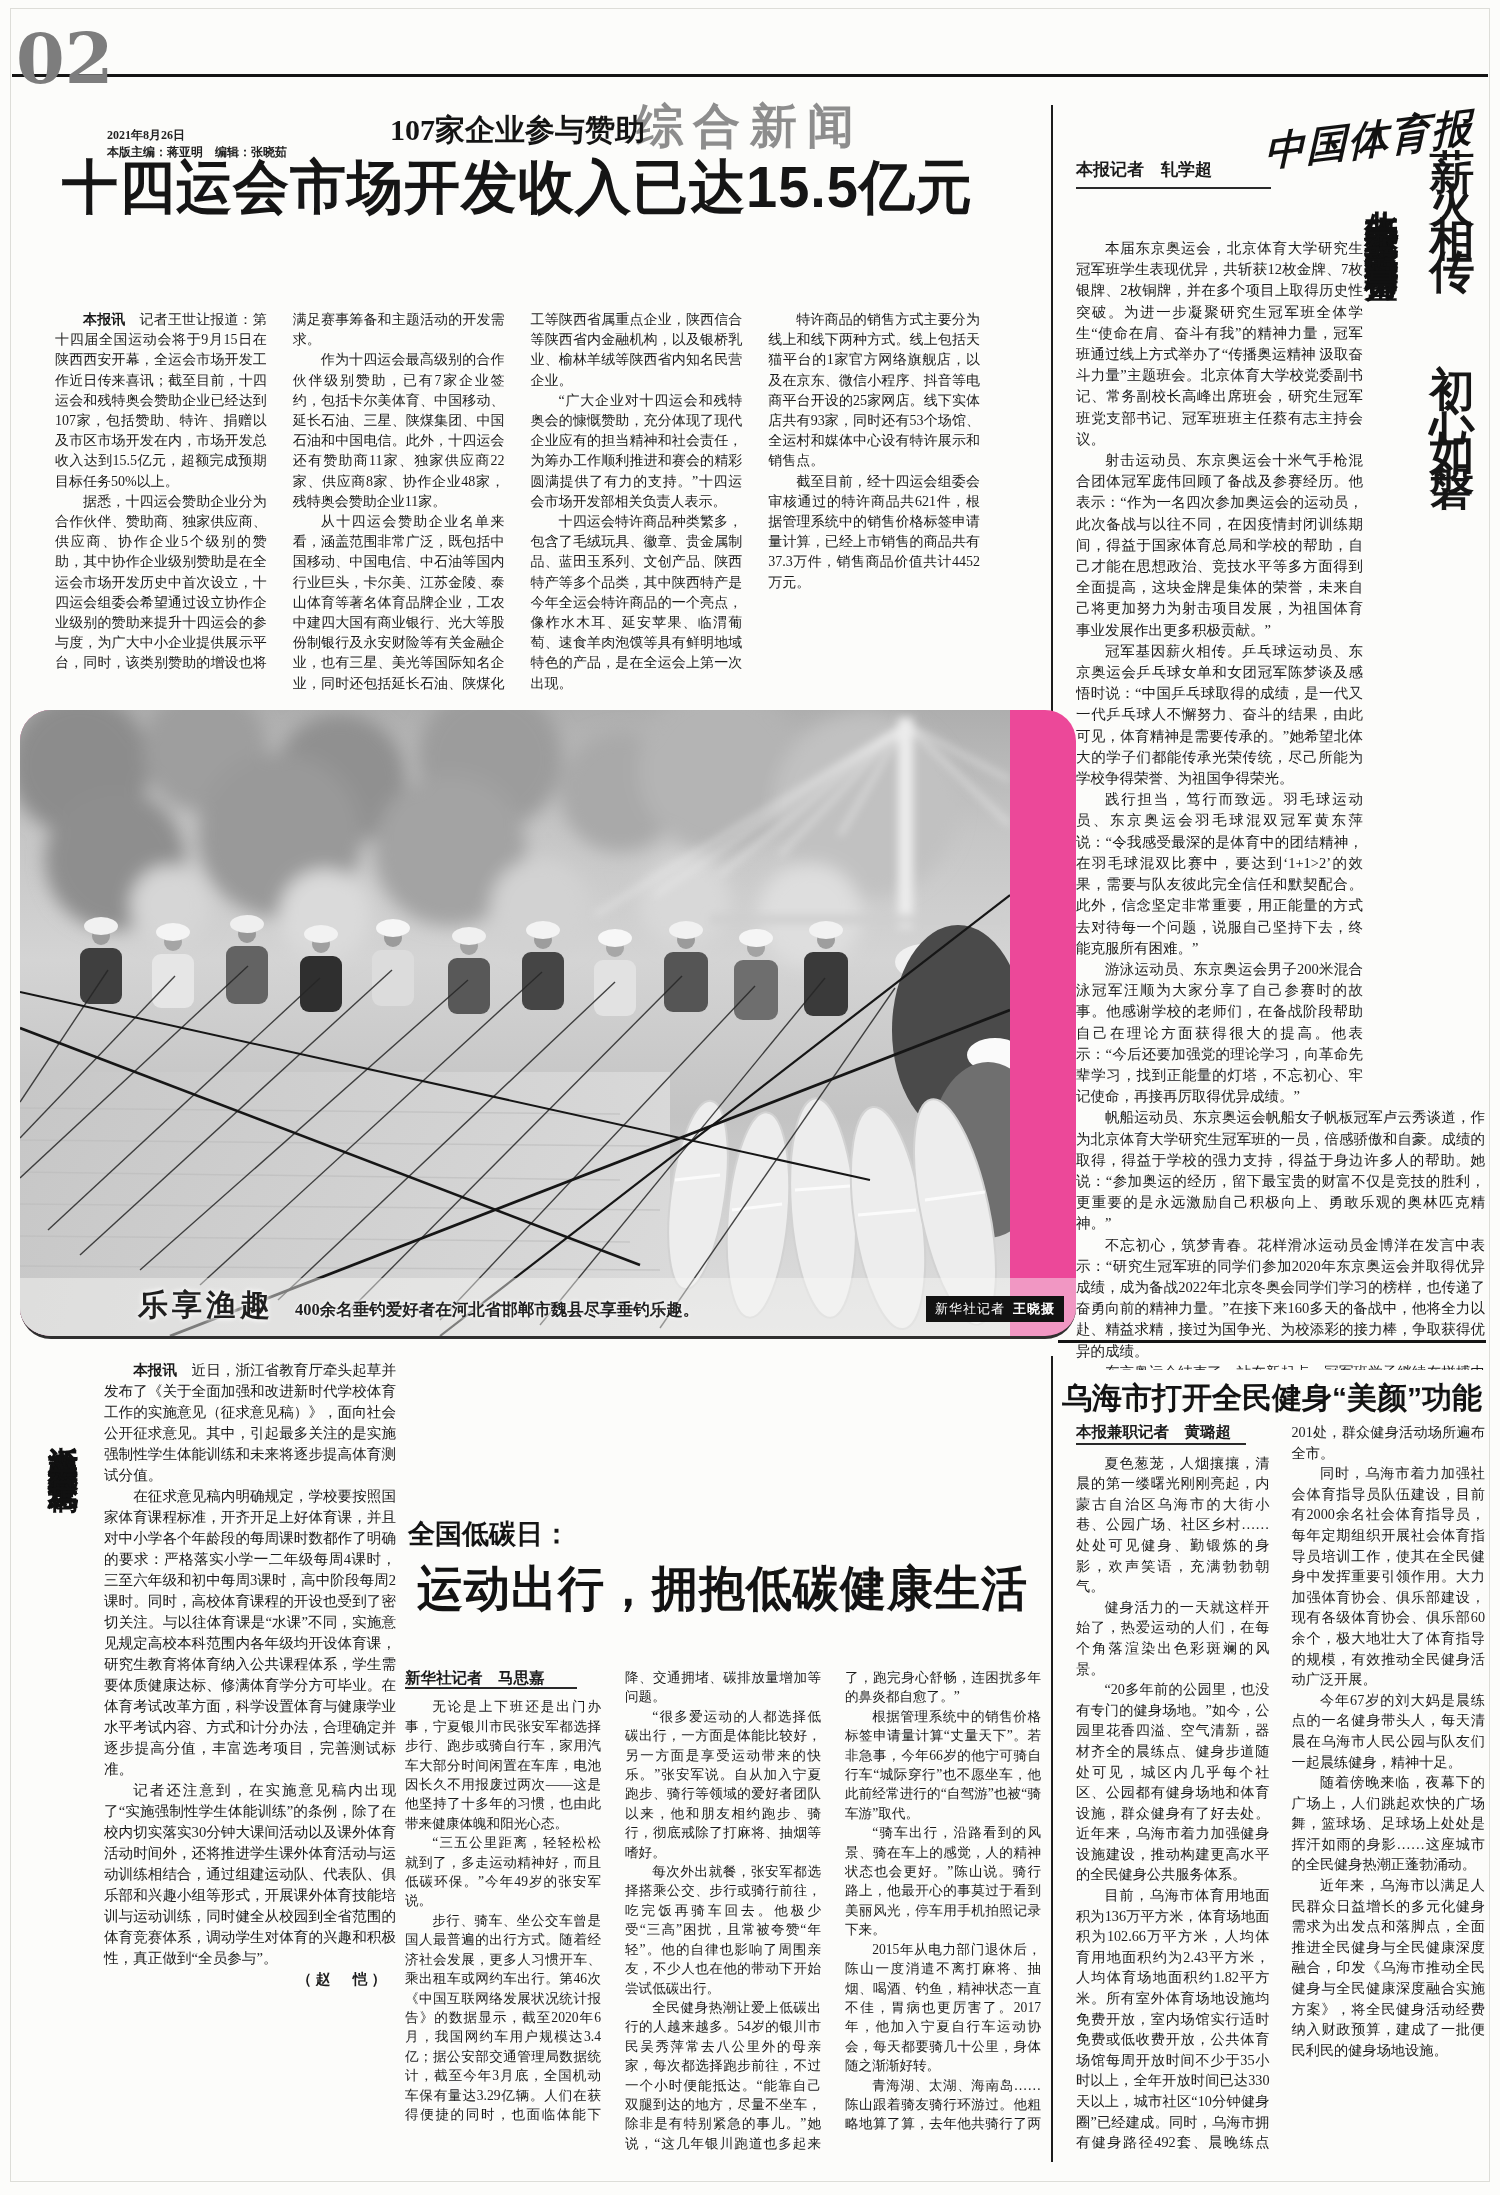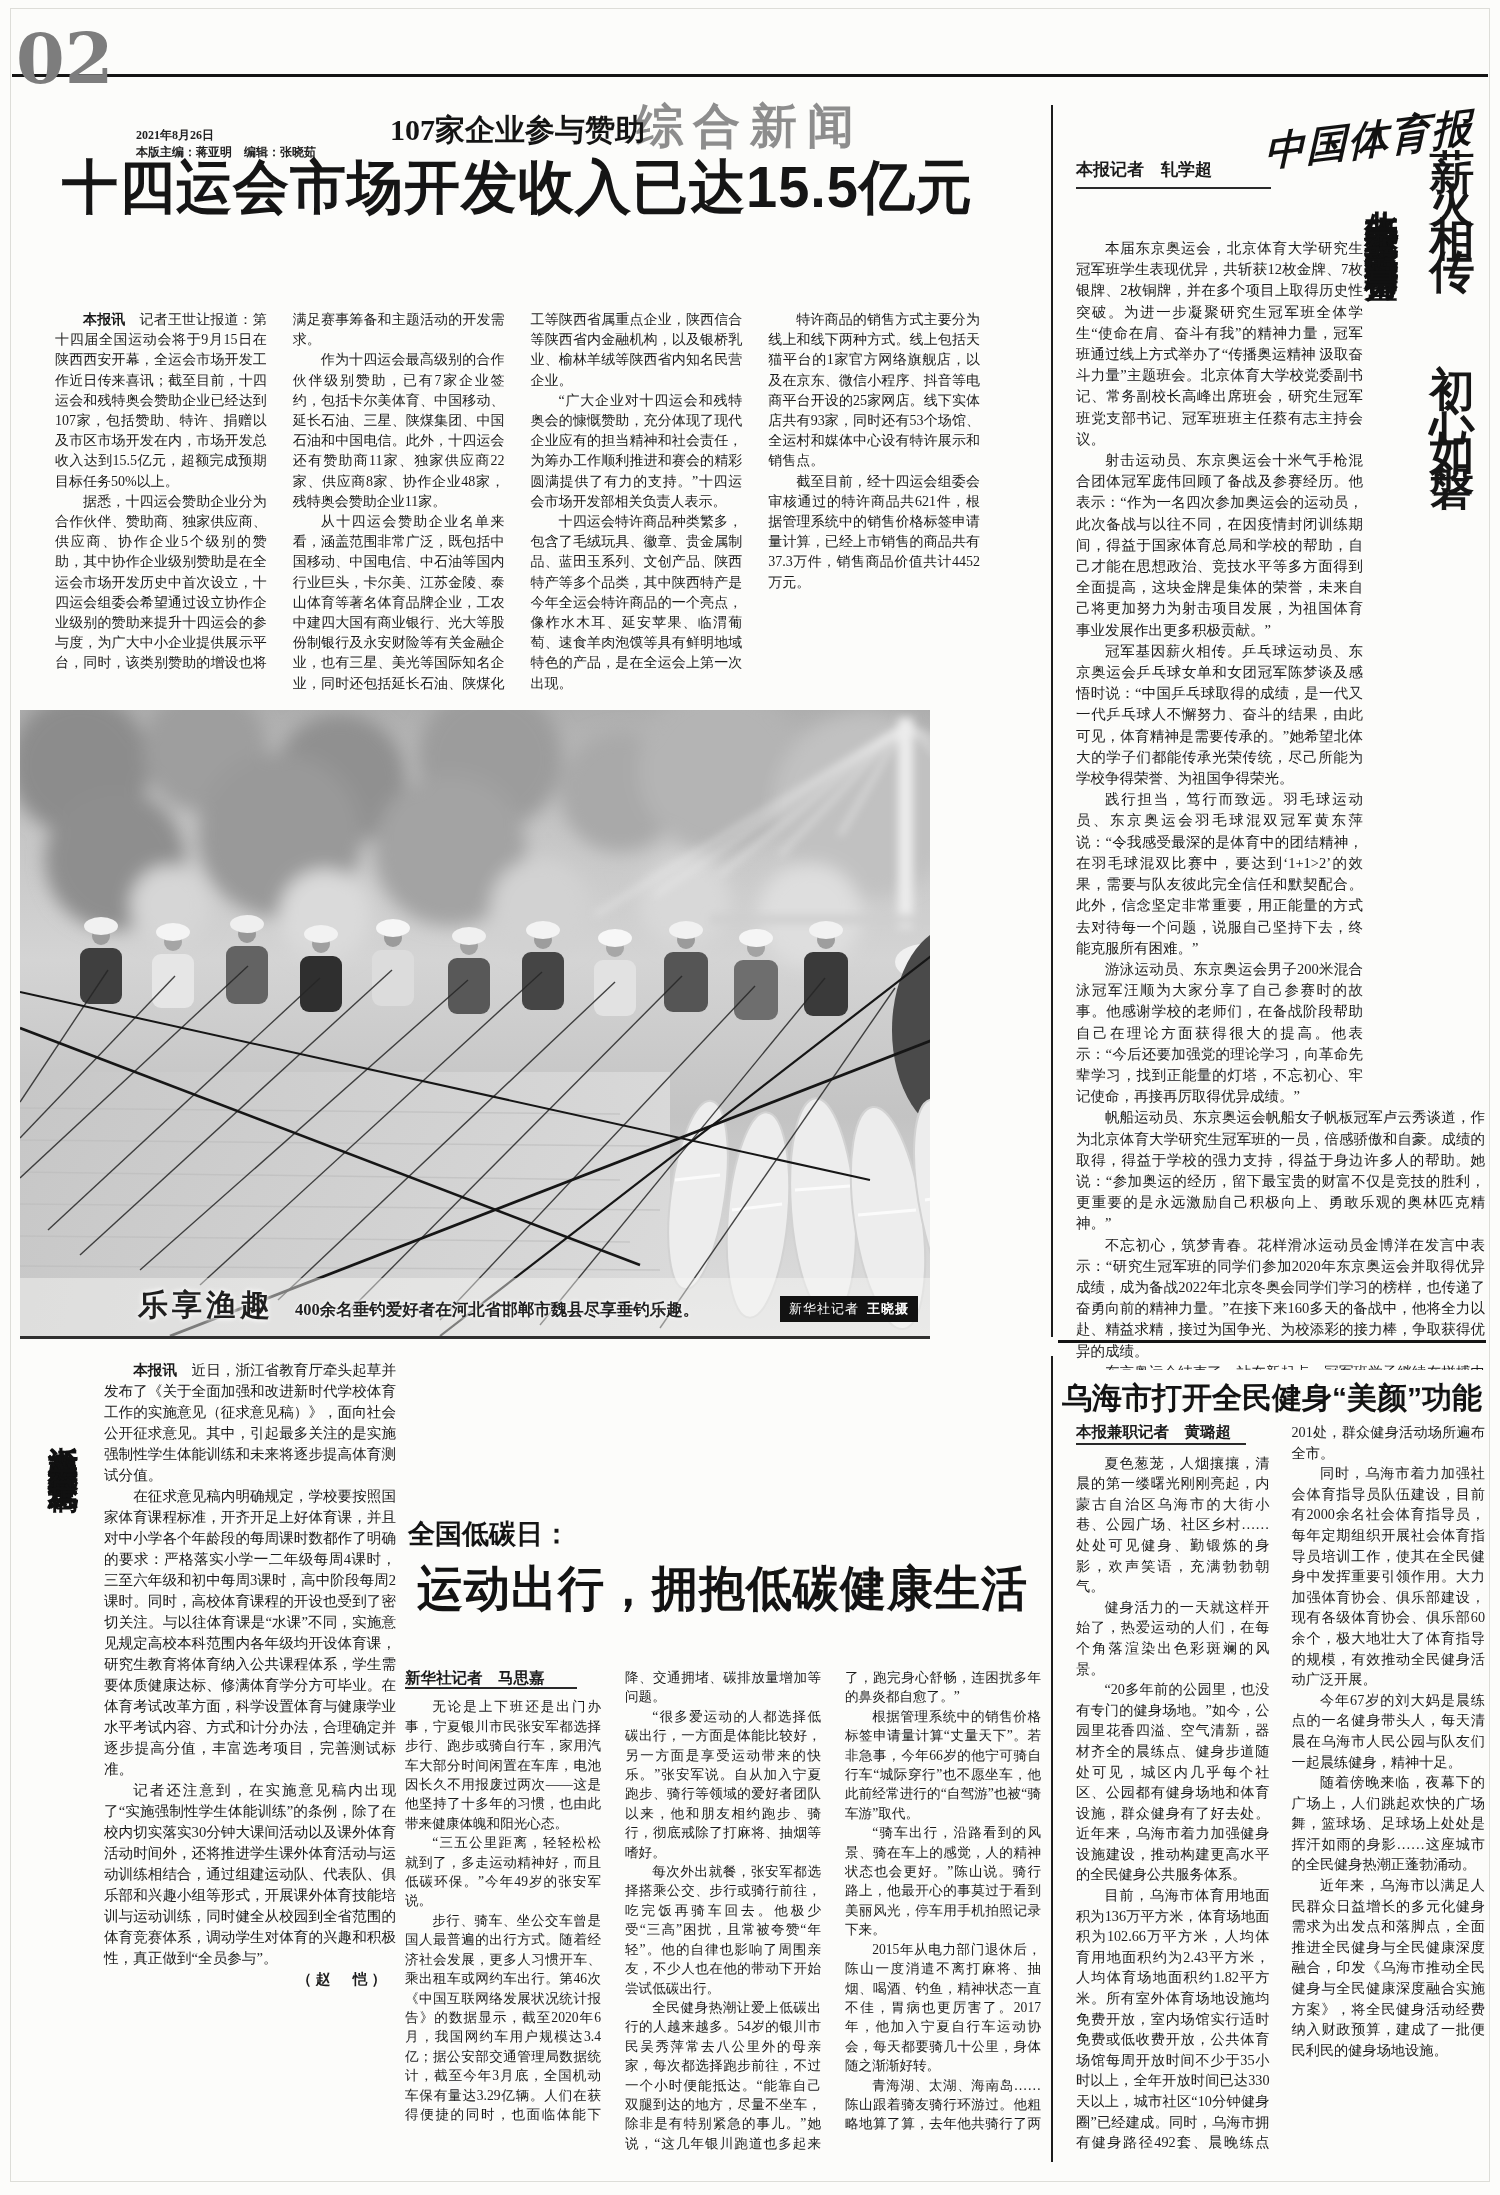--- a/index.html
+++ b/index.html
@@ -3,21 +3,21 @@
 <meta charset="utf-8">
 <style>
   html,body{margin:0;padding:0;background:#e8e8e6;}
   .page{position:relative;width:1500px;height:2195px;background:#fcfcfa;overflow:hidden;
         font-family:"Liberation Serif","DejaVu Serif",serif;color:#1b1b1b;}
   .page-frame{position:absolute;left:10px;top:8px;width:1478px;height:2172px;border:1px solid #ddddd8;pointer-events:none;}
   .abs{position:absolute;}
   
   .top-rule{left:12px;top:74px;width:1476px;height:3px;background:#141414;}
   .page-number{left:16px;top:24px;font-family:"DejaVu Serif",serif;font-size:70px;font-weight:700;color:#7d7d7d;line-height:1;}
-  .dateline{left:107px;top:127px;font-size:12px;font-weight:700;color:#222;line-height:17px;margin-left:29px;}
+  .dateline{left:107px;top:127px;font-size:12px;font-weight:700;color:#222;line-height:17px;}
   .section-title{left:0;top:95px;width:1500px;text-align:center;font-size:47px;font-weight:700;color:#8d8d8d;letter-spacing:10px;}
   .masthead{right:26px;top:112px;font-size:40px;font-weight:900;font-style:italic;color:#121212;
             transform:rotate(-7deg) skewX(-6deg);letter-spacing:2px;}
   
   .para{margin:0;text-indent:2em;text-align:justify;}
   .byline{font-weight:700;border-bottom:2px solid #2a2a2a;margin-bottom:8px;text-indent:0;width:88%;}
   b{font-weight:700;}
   
   .s1-kicker{left:55px;top:110px;width:925px;text-align:center;font-size:30px;font-weight:900;color:#141414;}
   .s1-headline{left:30px;top:150px;width:975px;text-align:center;font-family:"Liberation Sans","DejaVu Sans",sans-serif;
@@ -30,21 +30,21 @@
   .s5-toprule{left:1058px;top:1340px;width:428px;height:3px;background:#141414;}
   
   .s2-byline{left:1076px;top:158px;font-size:17px;font-weight:700;border-bottom:2px solid #2a2a2a;padding-bottom:6px;width:195px;font-family:Liberation Serif, serif;}
   .s2-body{left:1076px;top:200px;width:409px;height:1132px;overflow:hidden;font-size:14.5px;line-height:21.2px;margin-top:38px;}
   .s2-spacer{float:right;width:122px;height:842px;}
   .s2-vsub{left:1358px;top:183px;height:810px;writing-mode:vertical-rl;font-size:34px;font-weight:900;
            color:#111;letter-spacing:3px;}
   .s2-vtitle{left:1422px;top:112px;height:730px;writing-mode:vertical-rl;font-size:45px;font-weight:700;
              color:#161616;letter-spacing:34px;}
   
-  .photo{left:20px;top:710px;width:910px;height:626px;overflow:hidden;border-bottom:3px solid #2f2f2f;background:#84cc16;}
+  .photo{left:20px;top:710px;width:1056px;height:626px;overflow:hidden;border-bottom:3px solid #2f2f2f;background:#ec4899;border-radius:31px;}
   .photo svg{display:block;}
   .cap-band{position:absolute;left:0;bottom:0;width:100%;height:58px;background:rgba(248,248,246,0.45);}
   .cap-title{position:absolute;left:118px;bottom:10px;font-size:30px;font-weight:900;color:#1f1f1f;
              text-shadow:0 0 4px #fff,0 0 6px #fff;letter-spacing:4px;}
   .cap-text{position:absolute;left:275px;bottom:15px;font-size:16.5px;font-weight:700;color:#222;
             text-shadow:0 0 3px #fff,0 0 5px #fff;}
   .credit{position:absolute;right:12px;bottom:14px;background:#121212;color:#fff;font-size:13px;
           padding:4px 9px;letter-spacing:1px;}
   .credit .nm{font-weight:700;margin-left:8px;}
   

